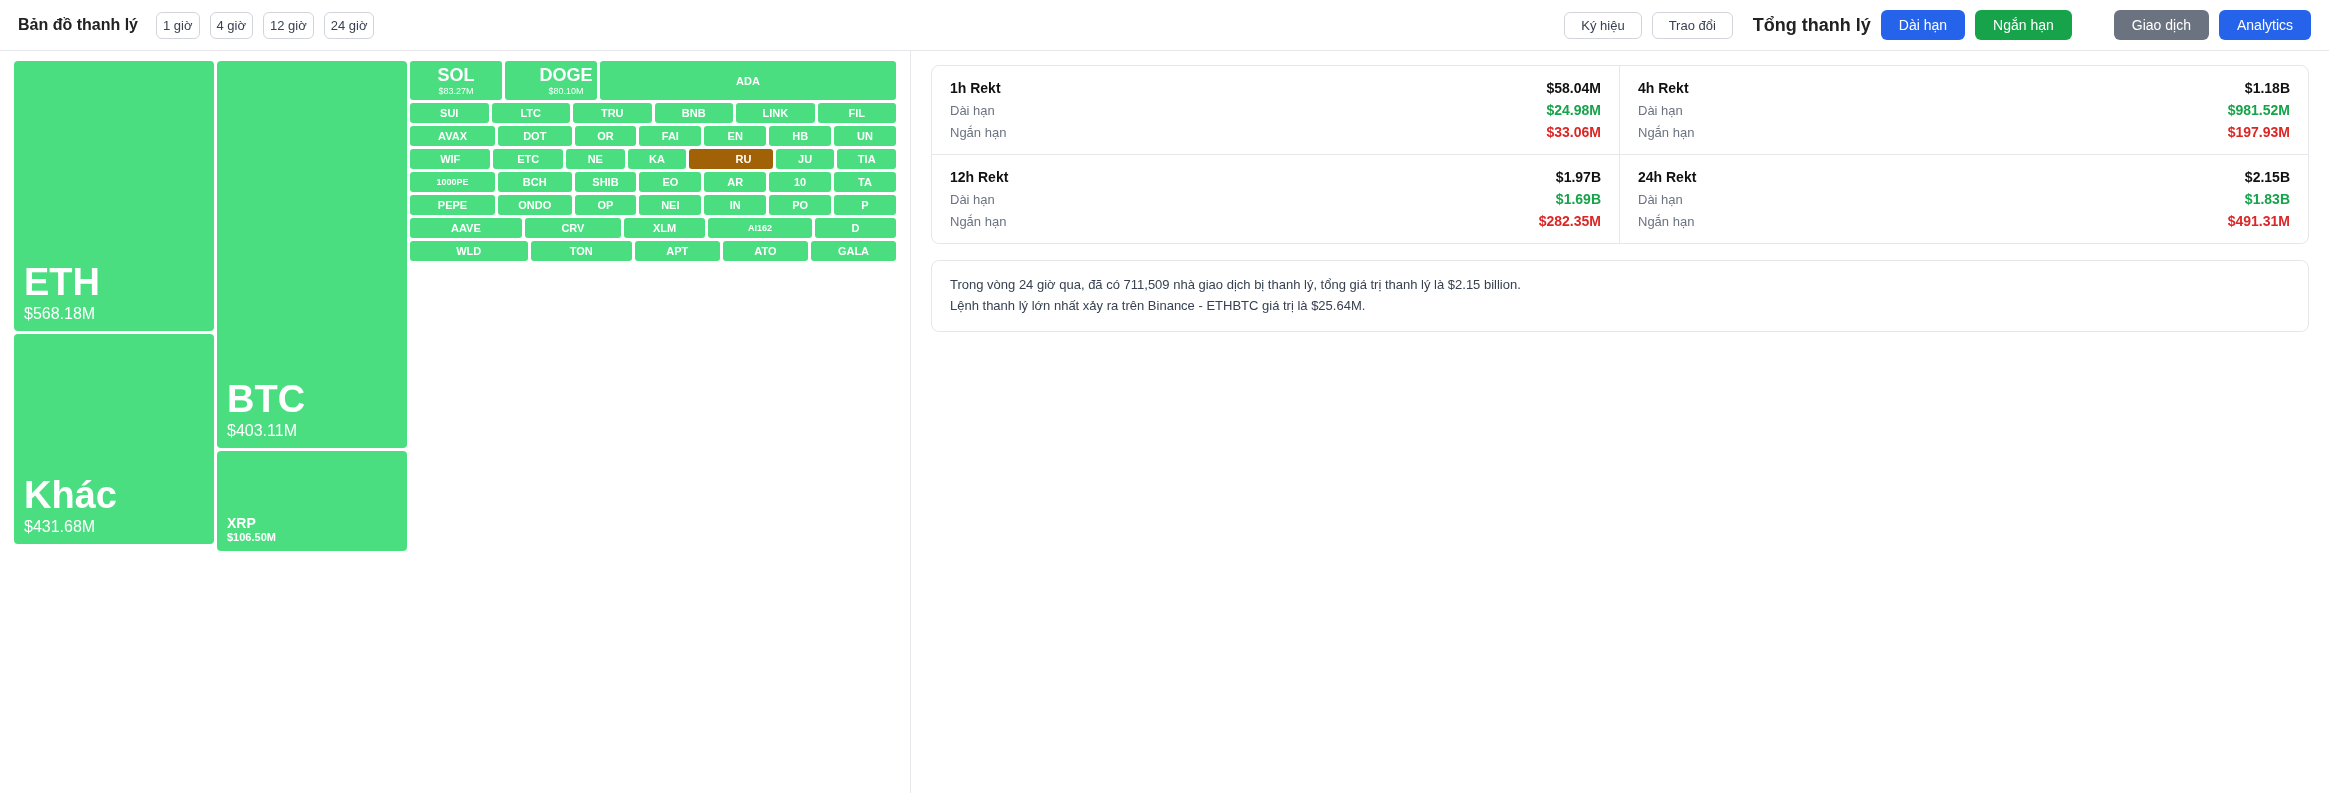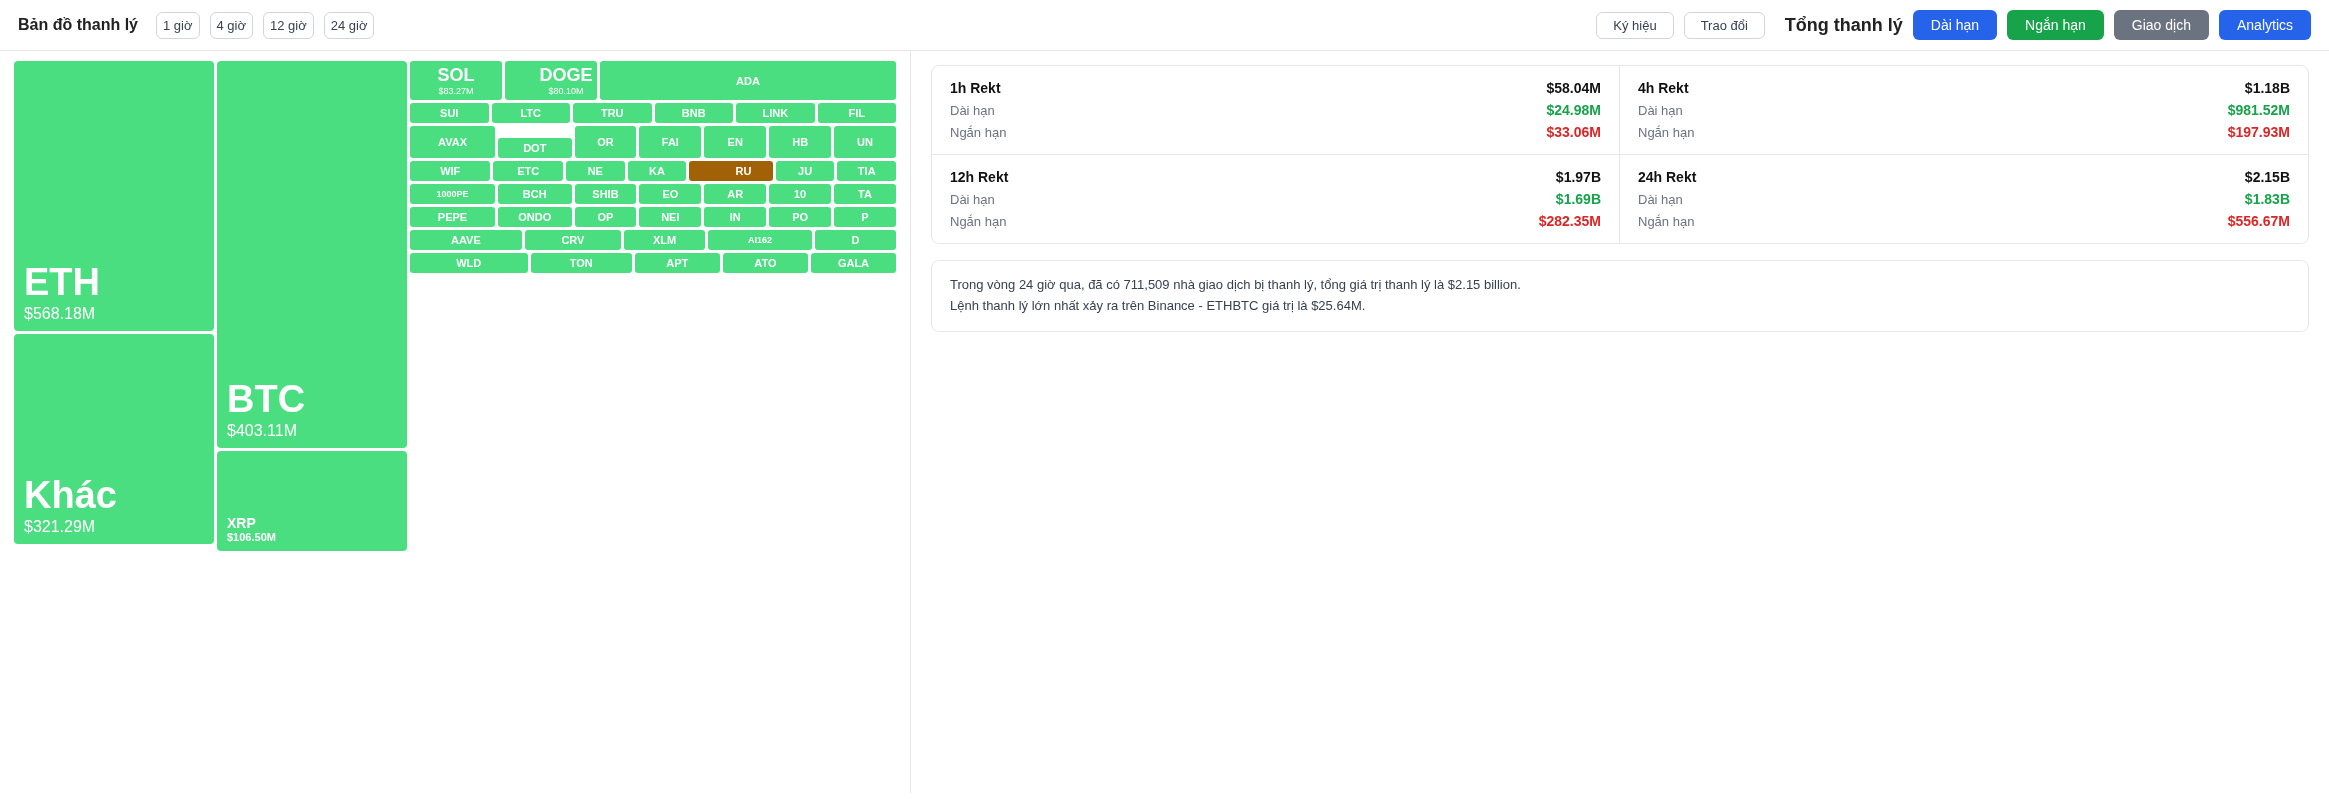--- a/index.html
+++ b/index.html
@@ -58,21 +58,21 @@
     .action-btn {
       padding: 7px 18px;
       border-radius: 6px;
       border: none;
       cursor: pointer;
       font-size: 14px;
       font-weight: 500;
     }
     .btn-blue { background: #2563eb; color: #fff; }
     .btn-green { background: #16a34a; color: #fff; }
-    .btn-gray { background: #6b7280; color: #fff; }
+    .btn-gray { background: #6b7280; color: #fff; margin-left: 32px; }
     .btn-analytics { background: #2563eb; color: #fff; }
 
     .main-content {
       display: flex;
       height: calc(100vh - 57px);
     }
 
     
     .treemap-container {
       width: 910px;
@@ -249,21 +249,21 @@
   <div class="treemap-container">
     <div class="treemap">
 
       <div class="tm-col-left">
         <div class="tm-cell tm-eth">
           <span class="tm-cell-label">ETH</span>
           <span class="tm-cell-value">$568.18M</span>
         </div>
         <div class="tm-cell tm-khac">
           <span class="tm-cell-label">Khác</span>
-          <span class="tm-cell-value">$321.29M</span>
+          <span class="tm-cell-value">$431.68M</span>
         </div>
       </div>
 
       <div class="tm-col-mid">
         <div class="tm-cell tm-btc">
           <span class="tm-cell-label">BTC</span>
           <span class="tm-cell-value">$403.11M</span>
         </div>
         <div class="tm-cell tm-xrp">
           <span class="tm-cell-sm-label">XRP</span>
@@ -305,21 +305,21 @@
             </div>
           <div class="tm-mini">
               <span>FIL</span>
             </div>
         </div>
 
         <div class="tm-row">
           <div class="tm-mini" style="flex:1.4;">
               <span>AVAX</span>
             </div>
-          <div class="tm-mini" style="flex:1.2;margin-top:12px;">
+          <div class="tm-mini" style="flex:1.2;">
               <span>DOT</span>
             </div>
           <div class="tm-mini">
               <span>OR</span>
             </div>
           <div class="tm-mini">
               <span>FAI</span>
             </div>
           <div class="tm-mini">
               <span>EN</span>
@@ -497,21 +497,21 @@
         <div class="stats-row">
           <span class="stats-header">24h Rekt</span>
           <span class="stats-value">$2.15B</span>
         </div>
         <div class="stats-row">
           <span class="stats-label">Dài hạn</span>
           <span class="stats-value stats-green">$1.83B</span>
         </div>
         <div class="stats-row">
           <span class="stats-label">Ngắn hạn</span>
-          <span class="stats-value stats-red">$556.67M</span>
+          <span class="stats-value stats-red">$491.31M</span>
         </div>
       </div>
 
     </div>
 
     <div class="info-box">
       <p>Trong vòng 24 giờ qua, đã có 711,509 nhà giao dịch bị thanh lý, tổng giá trị thanh lý là $2.15 billion.</p>
       <p>Lệnh thanh lý lớn nhất xảy ra trên Binance - ETHBTC giá trị là $25.64M.</p>
     </div>
 

